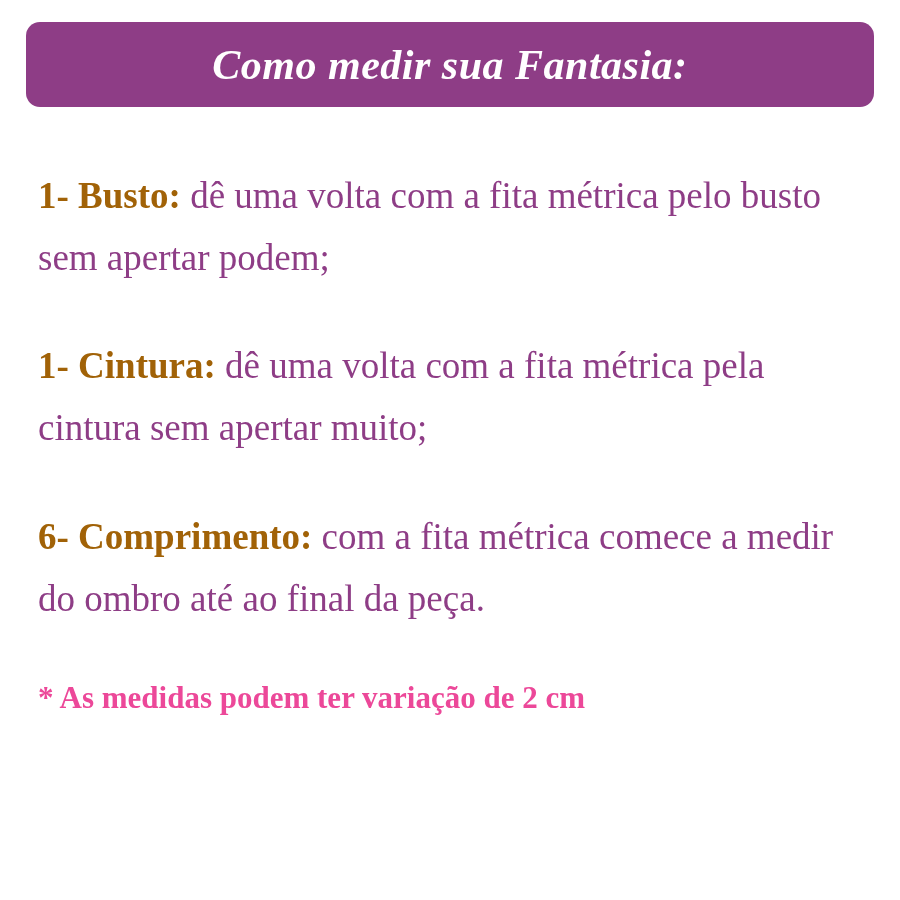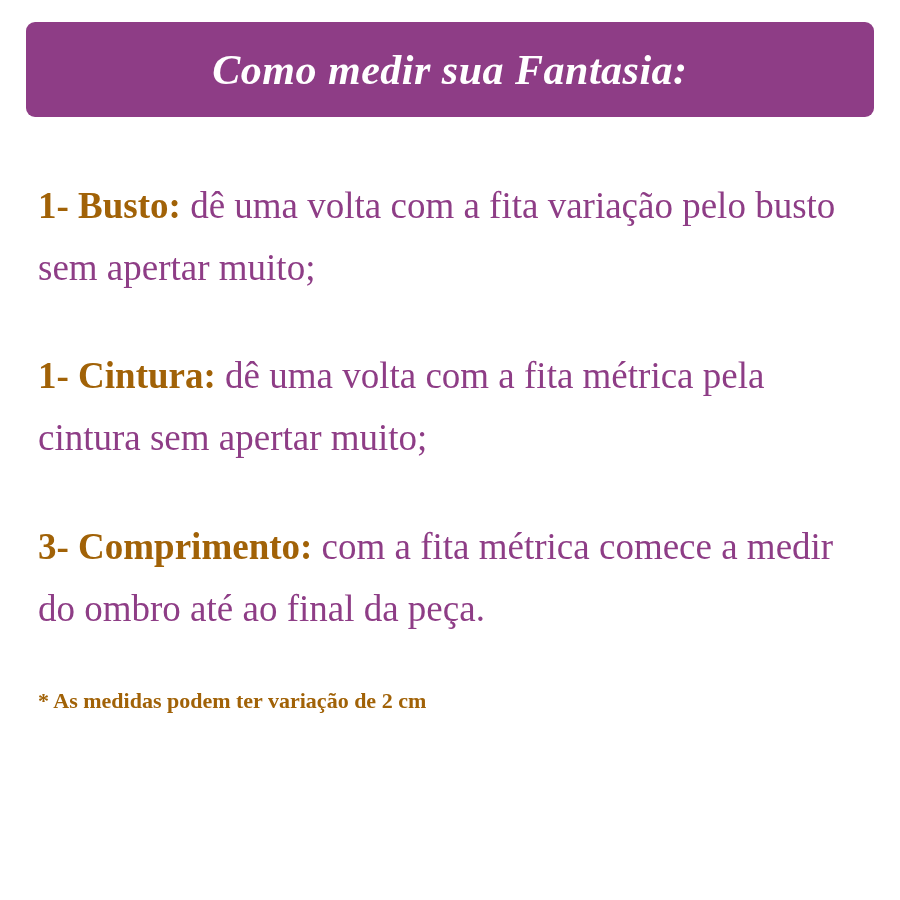--- a/index.html
+++ b/index.html
@@ -15,22 +15,22 @@
   }
   .page {
     position: relative;
     width: 900px;
     height: 900px;
     box-sizing: border-box;
     padding: 22px 26px 0 26px;
   }
   .header-banner {
     background: #8e3d86;
-    border-radius: 9px;
-    height: 95px;
+    border-radius: 14px;
+    height: 85px;
     display: flex;
     align-items: center;
     justify-content: center;
     margin: 0 0 0 0;
   }
   .header-title {
     color: #ffffff;
     font-family: "Liberation Serif", serif;
     font-style: italic;
     font-weight: bold;
@@ -48,43 +48,43 @@
     font-family: "Liberation Serif", serif;
     font-size: 37px;
     line-height: 1.68;
     margin-bottom: 46px;
   }
   .instruction .lead {
     font-weight: bold;
     color: #a16207;
   }
   .footnote {
-    color: #a16207;
+    color: #ec4899;
     font-family: "Liberation Serif", serif;
     font-weight: bold;
-    font-size: 22px;
+    font-size: 31px;
     line-height: 1.4;
     padding: 0 10px 0 12px;
     margin-top: 26px;
   }
 </style>
 </head>
 <body>
 
 <div class="page">
 
   <div class="header-banner">
     <div class="header-title">Como medir sua Fantasia:</div>
   </div>
 
   <div class="body-block">
 
-    <p class="instruction"><span class="lead">1- Busto:</span><span> dê uma volta com a fita variação pelo busto sem apertar muito;</span></p>
+    <p class="instruction"><span class="lead">1- Busto:</span><span> dê uma volta com a fita métrica pelo busto sem apertar podem;</span></p>
 
     <p class="instruction"><span class="lead">1- Cintura:</span><span> dê uma volta com a fita métrica pela cintura sem apertar muito;</span></p>
 
-    <p class="instruction"><span class="lead">3- Comprimento:</span><span> com a fita métrica comece a medir do ombro até ao final da peça.</span></p>
+    <p class="instruction"><span class="lead">6- Comprimento:</span><span> com a fita métrica comece a medir do ombro até ao final da peça.</span></p>
 
   </div>
 
   <div class="footnote">* As medidas podem ter variação de 2 cm</div>
 
 </div>
 
 </body></html>

